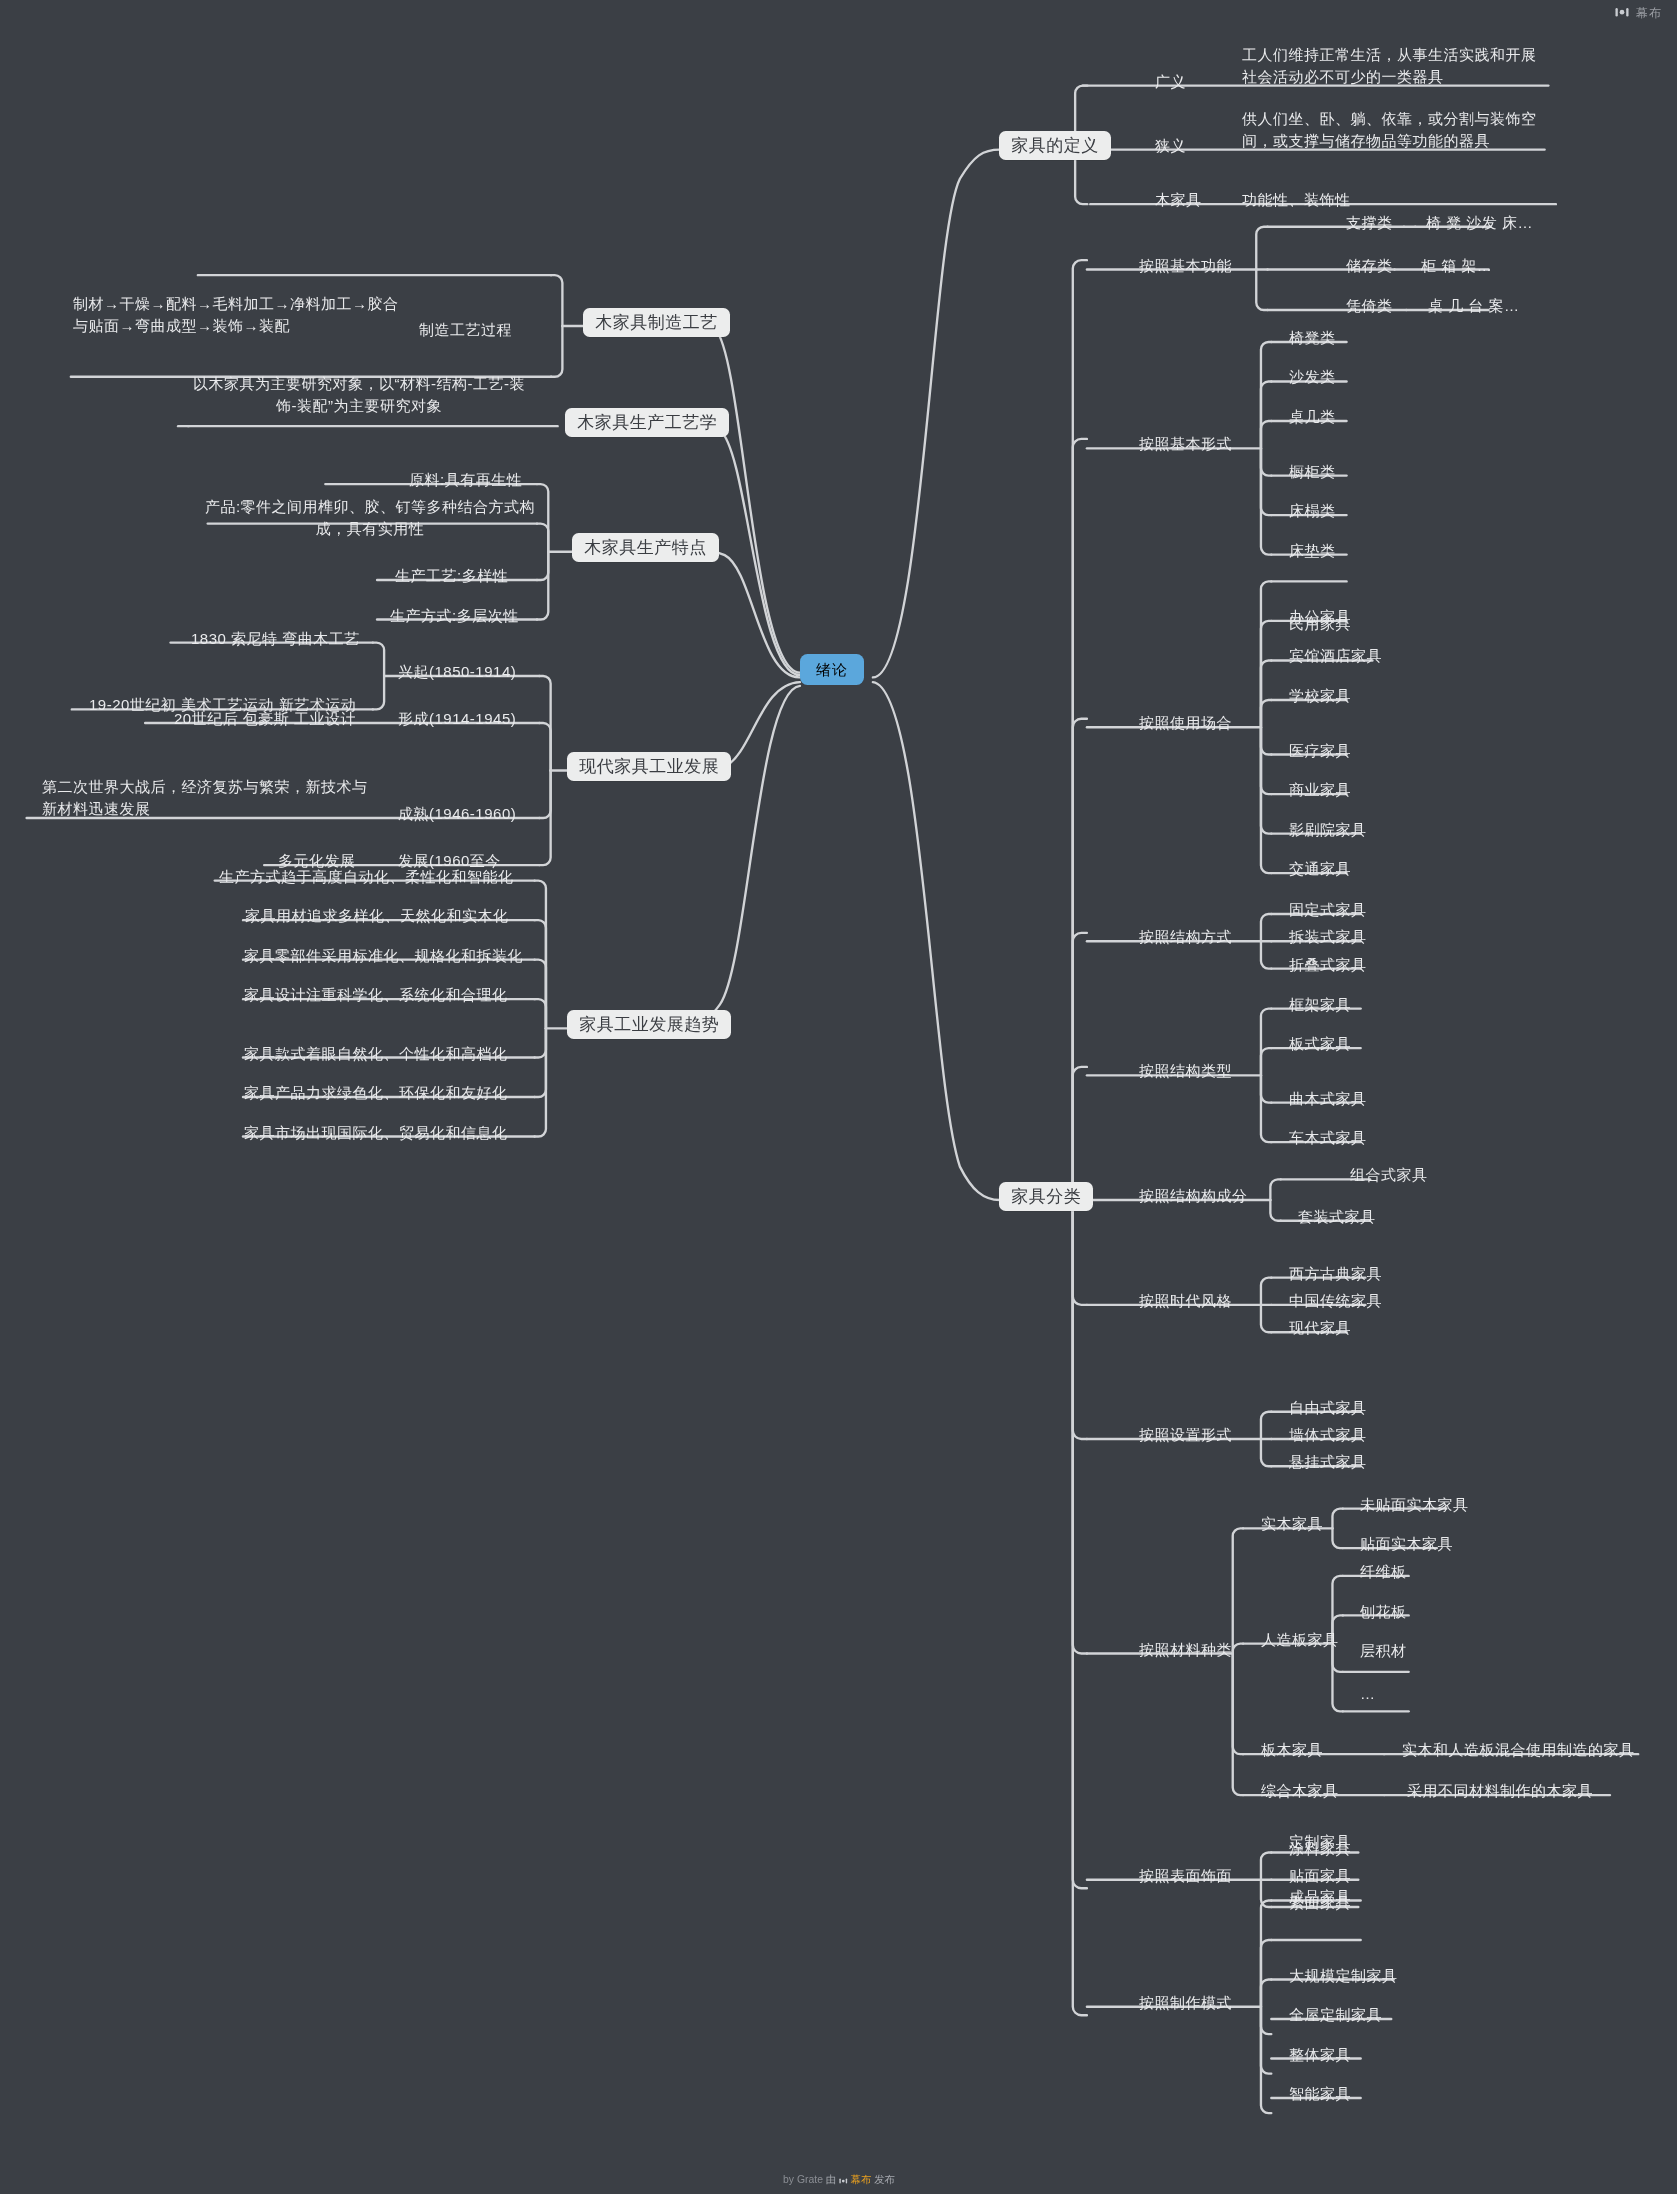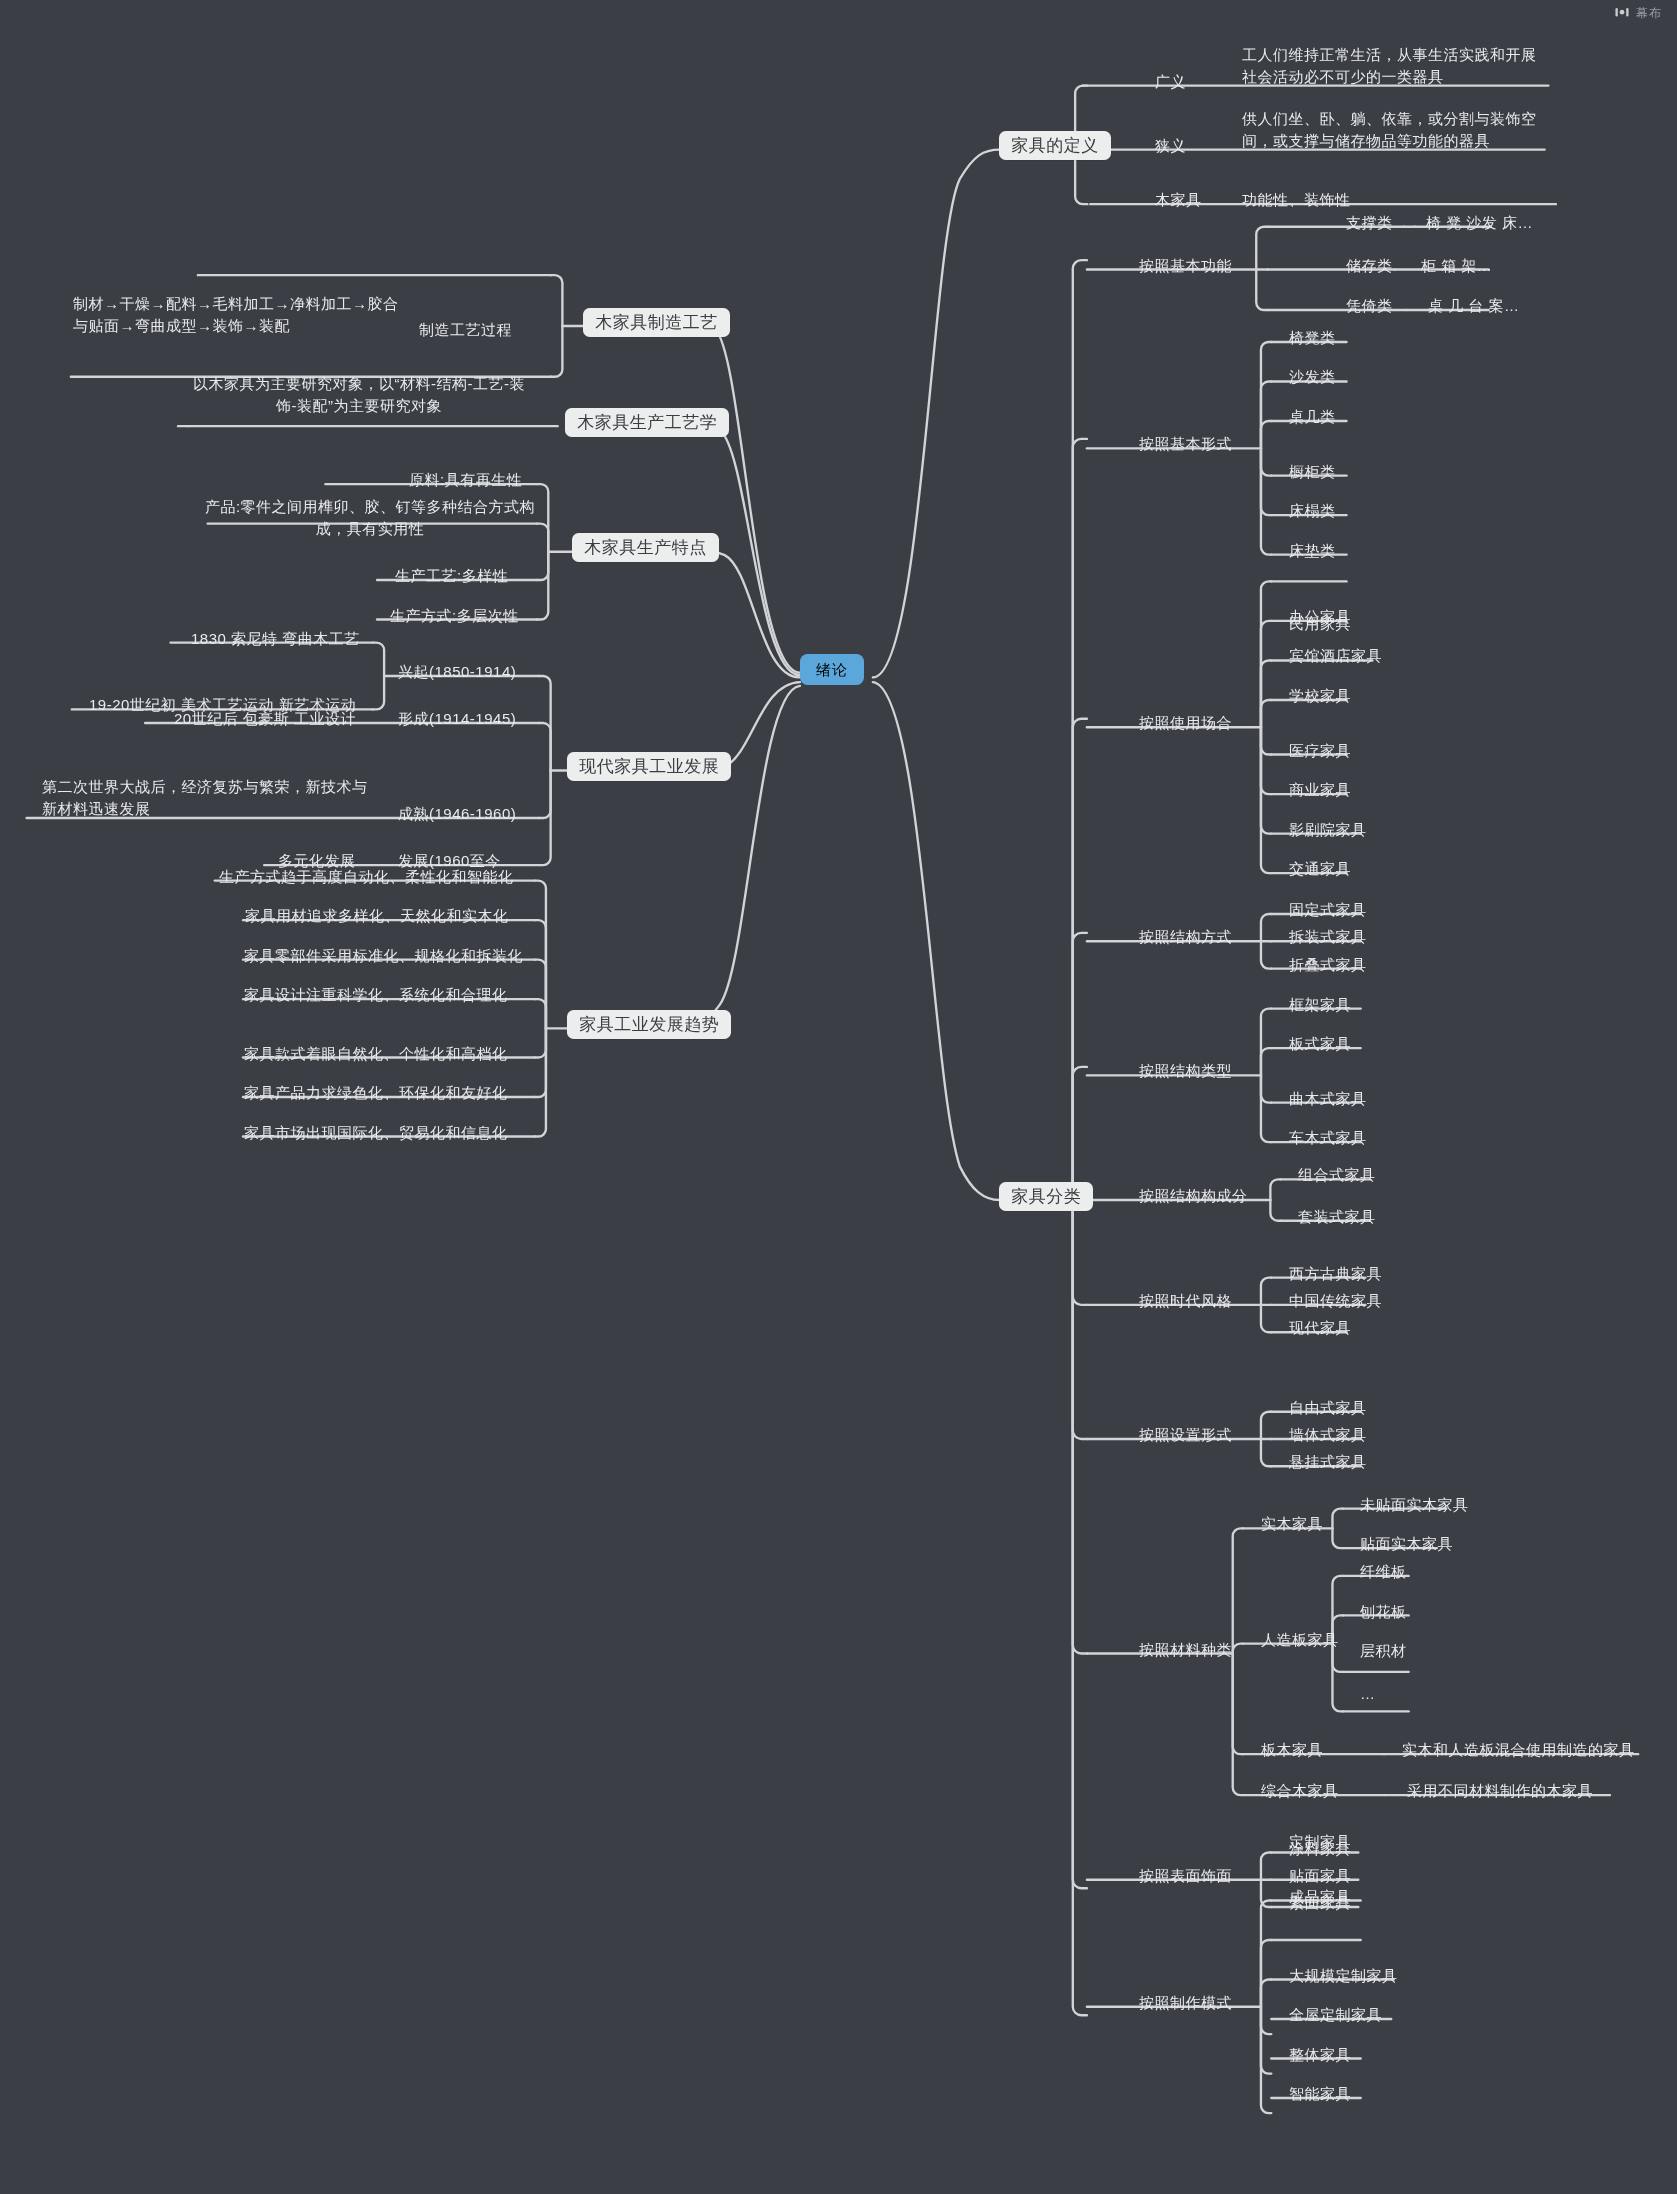--- a/index.html
+++ b/index.html
@@ -320,21 +320,21 @@
 
   <div class="node plain" style="left:1289px;top:899px;"><span>固定式家具</span></div>
   <div class="node plain" style="left:1289px;top:926px;"><span>拆装式家具</span></div>
   <div class="node plain" style="left:1289px;top:954px;"><span>折叠式家具</span></div>
 
   <div class="node plain" style="left:1289px;top:994px;"><span>框架家具</span></div>
   <div class="node plain" style="left:1289px;top:1033px;"><span>板式家具</span></div>
   <div class="node plain" style="left:1289px;top:1088px;"><span>曲木式家具</span></div>
   <div class="node plain" style="left:1289px;top:1127px;"><span>车木式家具</span></div>
 
-  <div class="node plain" style="left:1298px;top:1164px;text-align:center;"><span>组合式家具</span></div>
+  <div class="node plain" style="left:1350px;top:1164px;text-align:center;"><span>组合式家具</span></div>
   <div class="node plain" style="left:1298px;top:1206px;"><span>套装式家具</span></div>
 
   <div class="node plain" style="left:1289px;top:1263px;"><span>西方古典家具</span></div>
   <div class="node plain" style="left:1289px;top:1290px;"><span>中国传统家具</span></div>
   <div class="node plain" style="left:1289px;top:1317px;"><span>现代家具</span></div>
 
   <div class="node plain" style="left:1289px;top:1397px;"><span>自由式家具</span></div>
   <div class="node plain" style="left:1289px;top:1424px;"><span>墙体式家具</span></div>
   <div class="node plain" style="left:1289px;top:1451px;"><span>悬挂式家具</span></div>
 
@@ -400,15 +400,29 @@
     <span class="pill">家具工业发展趋势</span>
   </div>
   <div class="node plain" style="left:219px;top:866px;"><span>生产方式趋于高度自动化、柔性化和智能化</span></div>
   <div class="node plain" style="left:245px;top:905px;"><span>家具用材追求多样化、天然化和实木化</span></div>
   <div class="node plain" style="left:244px;top:945px;"><span>家具零部件采用标准化、规格化和拆装化</span></div>
   <div class="node plain" style="left:244px;top:984px;"><span>家具设计注重科学化、系统化和合理化</span></div>
   <div class="node plain" style="left:244px;top:1043px;"><span>家具款式着眼自然化、个性化和高档化</span></div>
   <div class="node plain" style="left:244px;top:1082px;"><span>家具产品力求绿色化、环保化和友好化</span></div>
   <div class="node plain" style="left:244px;top:1122px;"><span>家具市场出现国际化、贸易化和信息化</span></div>
 
+  <div id="footer">
+    <span>by Grate</span>
+    <span class="orange"></span>
+    <span class="cn">由</span>
+    <span>
+      <svg width="8.5" height="6.1" viewBox="0 0 30 22" style="vertical-align:-0.5px">
+        <rect x="1" y="2" width="5" height="18" rx="2.5" fill="#c9ccd1"></rect>
+        <circle cx="15" cy="11" r="5" fill="#c9ccd1"></circle>
+        <rect x="24" y="2" width="5" height="18" rx="2.5" fill="#c9ccd1"></rect>
+      </svg>
+    </span>
+    <span class="orange">幕布</span>
+    <span class="cn">发布</span>
+  </div>
 
 </div>
 
 
 </body></html>

